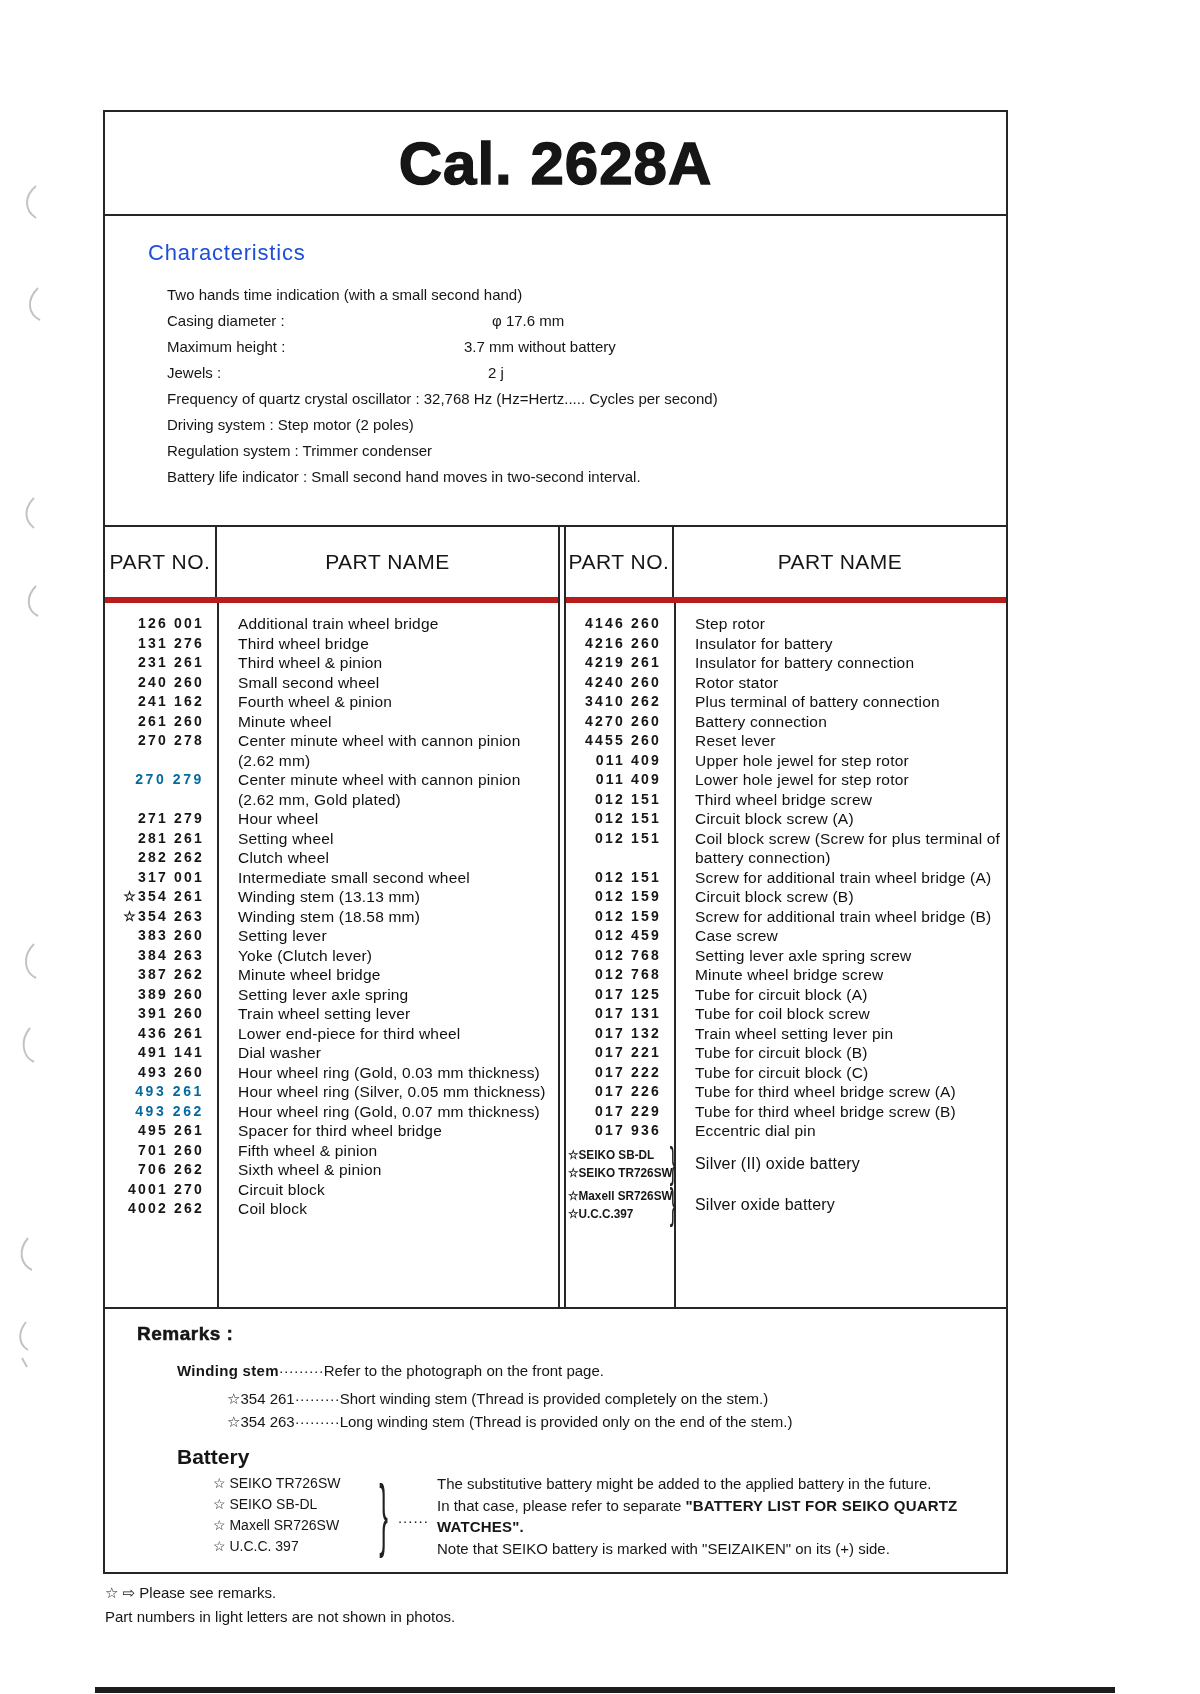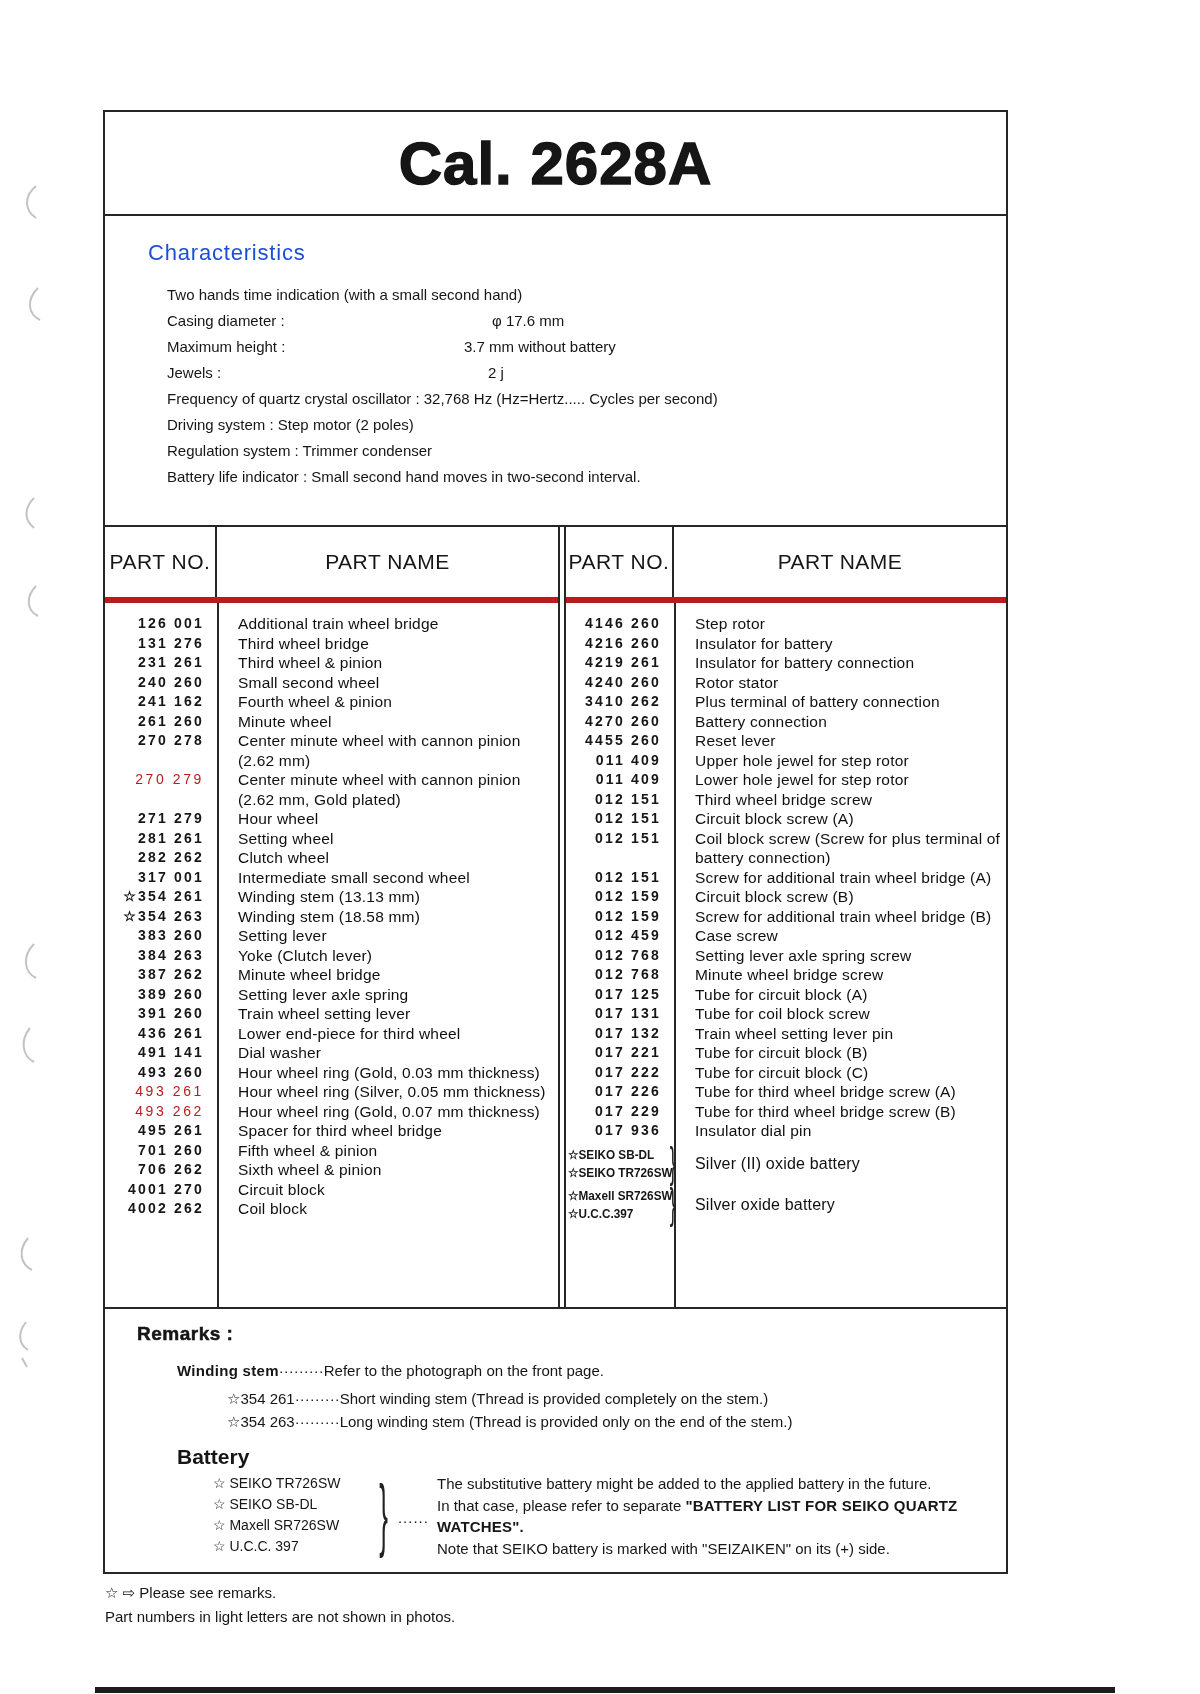--- a/index.html
+++ b/index.html
@@ -43,21 +43,21 @@
   .pbody { flex:1; position:relative; padding-top:11px; }
   .pbody::before { content:""; position:absolute; top:0; bottom:0; width:0;
                    border-left:2px solid #262626; }
   .half.left  .pbody::before { left:112px; }
   .half.right .pbody::before { left:108px; }
   .prow { display:flex; }
   .pno { font-size:14px; font-weight:bold; letter-spacing:2.2px; line-height:19.5px;
          text-align:right; padding-right:13px; white-space:nowrap; }
   .half.left  .pno { width:112px; }
   .half.right .pno { width:108px; }
-  .pno.light { font-weight:normal; color:#b91c1c; letter-spacing:2.6px;padding-left:6px; }
+  .pno.light { font-weight:bold; color:#0369a1; letter-spacing:2.6px;padding-left:6px; }
   .pname { flex:1; font-size:15.5px; line-height:19.5px; padding-left:21px; padding-right:4px;
            color:#101010; letter-spacing:0.2px; }
   .prow.pgroup { margin-top:5px; }
   .prow.pgroup .pno { position:relative; text-align:left; padding:0 10px 0 2px; }
   .gno { font-size:12.5px; font-weight:bold; letter-spacing:0; line-height:18px;
          white-space:nowrap; transform:scaleX(0.94); transform-origin:left; }
   .brace { position:absolute; right:-4px; top:50%; transform:translateY(-50%) scaleY(2.4);
            font-size:18px; font-weight:normal; color:#222; }
   .prow.pgroup .pname { display:flex; align-items:center; font-size:16px; }
 
@@ -349,21 +349,21 @@
             <div class="prow">
               <div class="pno">017 226</div>
               <div class="pname">Tube for third wheel bridge screw (A)</div>
             </div>
             <div class="prow">
               <div class="pno">017 229</div>
               <div class="pname">Tube for third wheel bridge screw (B)</div>
             </div>
             <div class="prow">
               <div class="pno">017 936</div>
-              <div class="pname">Insulator dial pin</div>
+              <div class="pname">Eccentric dial pin</div>
             </div>
             <div class="prow pgroup">
               <div class="pno">
                 <div class="gno">☆SEIKO SB-DL</div>
                 <div class="gno">☆SEIKO TR726SW</div>
                 <span class="brace">}</span>
               </div>
               <div class="pname">Silver (II) oxide battery</div>
             </div>
             <div class="prow pgroup">

